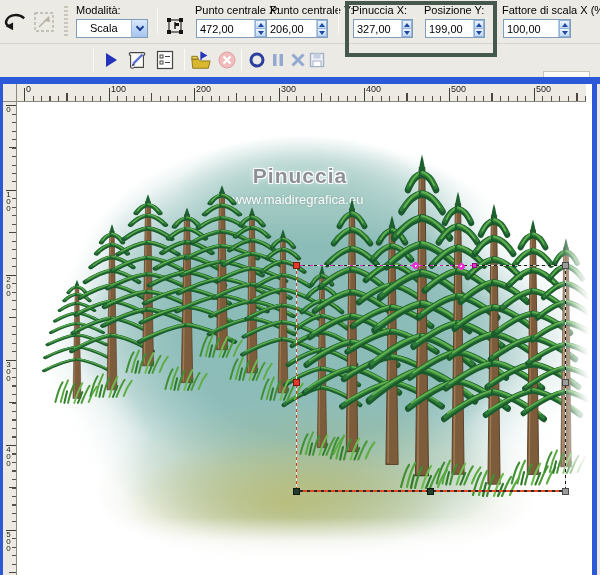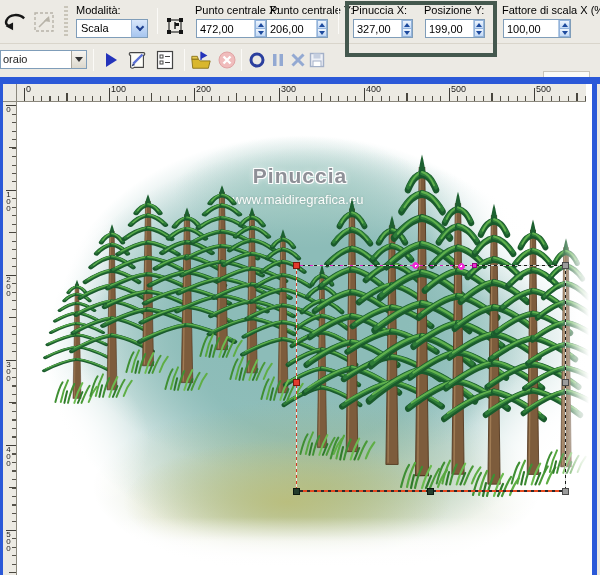--- a/index.html
+++ b/index.html
@@ -20,21 +20,21 @@
 
   .xpfield { position:absolute; height:19px; background:#fff; border:1px solid #7f9db9; display:flex; }
   .xpfield input { border:none; outline:none; width:100%; height:100%; font-family:"Liberation Sans",sans-serif;
     font-size:11px; padding-left:3px; background:transparent; }
   .spin { width:14px; height:17px; display:flex; flex-direction:column; border-left:1px solid #b5cbe4; }
   .spin .sb { flex:1; background:linear-gradient(#eef5fe,#c3d9f4); border:1px solid #93b3dc; display:flex; align-items:center; justify-content:center; }
   .spin .sb + .sb { border-top:none; }
   .arr-up { width:0; height:0; border-left:3px solid transparent; border-right:3px solid transparent; border-bottom:4px solid #1d4a9e; }
   .arr-dn { width:0; height:0; border-left:3px solid transparent; border-right:3px solid transparent; border-top:4px solid #1d4a9e; }
   #modalita-combo { left:76px; top:19px; width:72px; }
-  #modalita-combo .cbtxt { flex:1; padding:2px 10px 0 4px; }
+  #modalita-combo .cbtxt { flex:1; padding:2px 10px 0 4px;margin-left:9px; }
   .cbtn-blue { width:16px; background:linear-gradient(#d9e7fb,#a6c5ef); border-left:1px solid #9db9de; display:flex; align-items:center; justify-content:center; }
   .chev { width:6px; height:6px; border-left:2px solid #1e3f8f; border-bottom:2px solid #1e3f8f; transform:rotate(-45deg); margin-top:-3px; }
 
   
   #highlight-box { position:absolute; left:345px; top:1px; width:152px; height:56px;
     border:4px solid #44584e; z-index:30; pointer-events:none; }
 
   
   #script-combo { left:0px; top:6px; width:87px; }
   #script-combo .cbtxt { flex:1; padding:2px 0 0 2px; overflow:hidden; color:#222; }
@@ -234,26 +234,20 @@
         <div class="sb">
             <div class="arr-dn"></div>
           </div>
       </div>
     </div>
   </div>
 
   <div id="highlight-box"></div>
 
   <div id="toolbar2">
-    <div class="xpfield" id="script-combo">
-      <div class="cbtxt">oraio</div>
-      <div class="cbtn-gray">
-          <div class="tri-dn"></div>
-        </div>
-    </div>
 
     <div class="tsep2" style="left:93px;"></div>
 
     <div class="sicon" style="left:100px;">
       <svg width="18" height="18" viewBox="0 0 18 18">
           <polygon points="4,2 4,16 15,9" fill="#2433bb"></polygon>
         </svg>
     </div>
     <div class="sicon" style="left:126px;">
       <svg width="24" height="22" viewBox="0 0 24 22">

